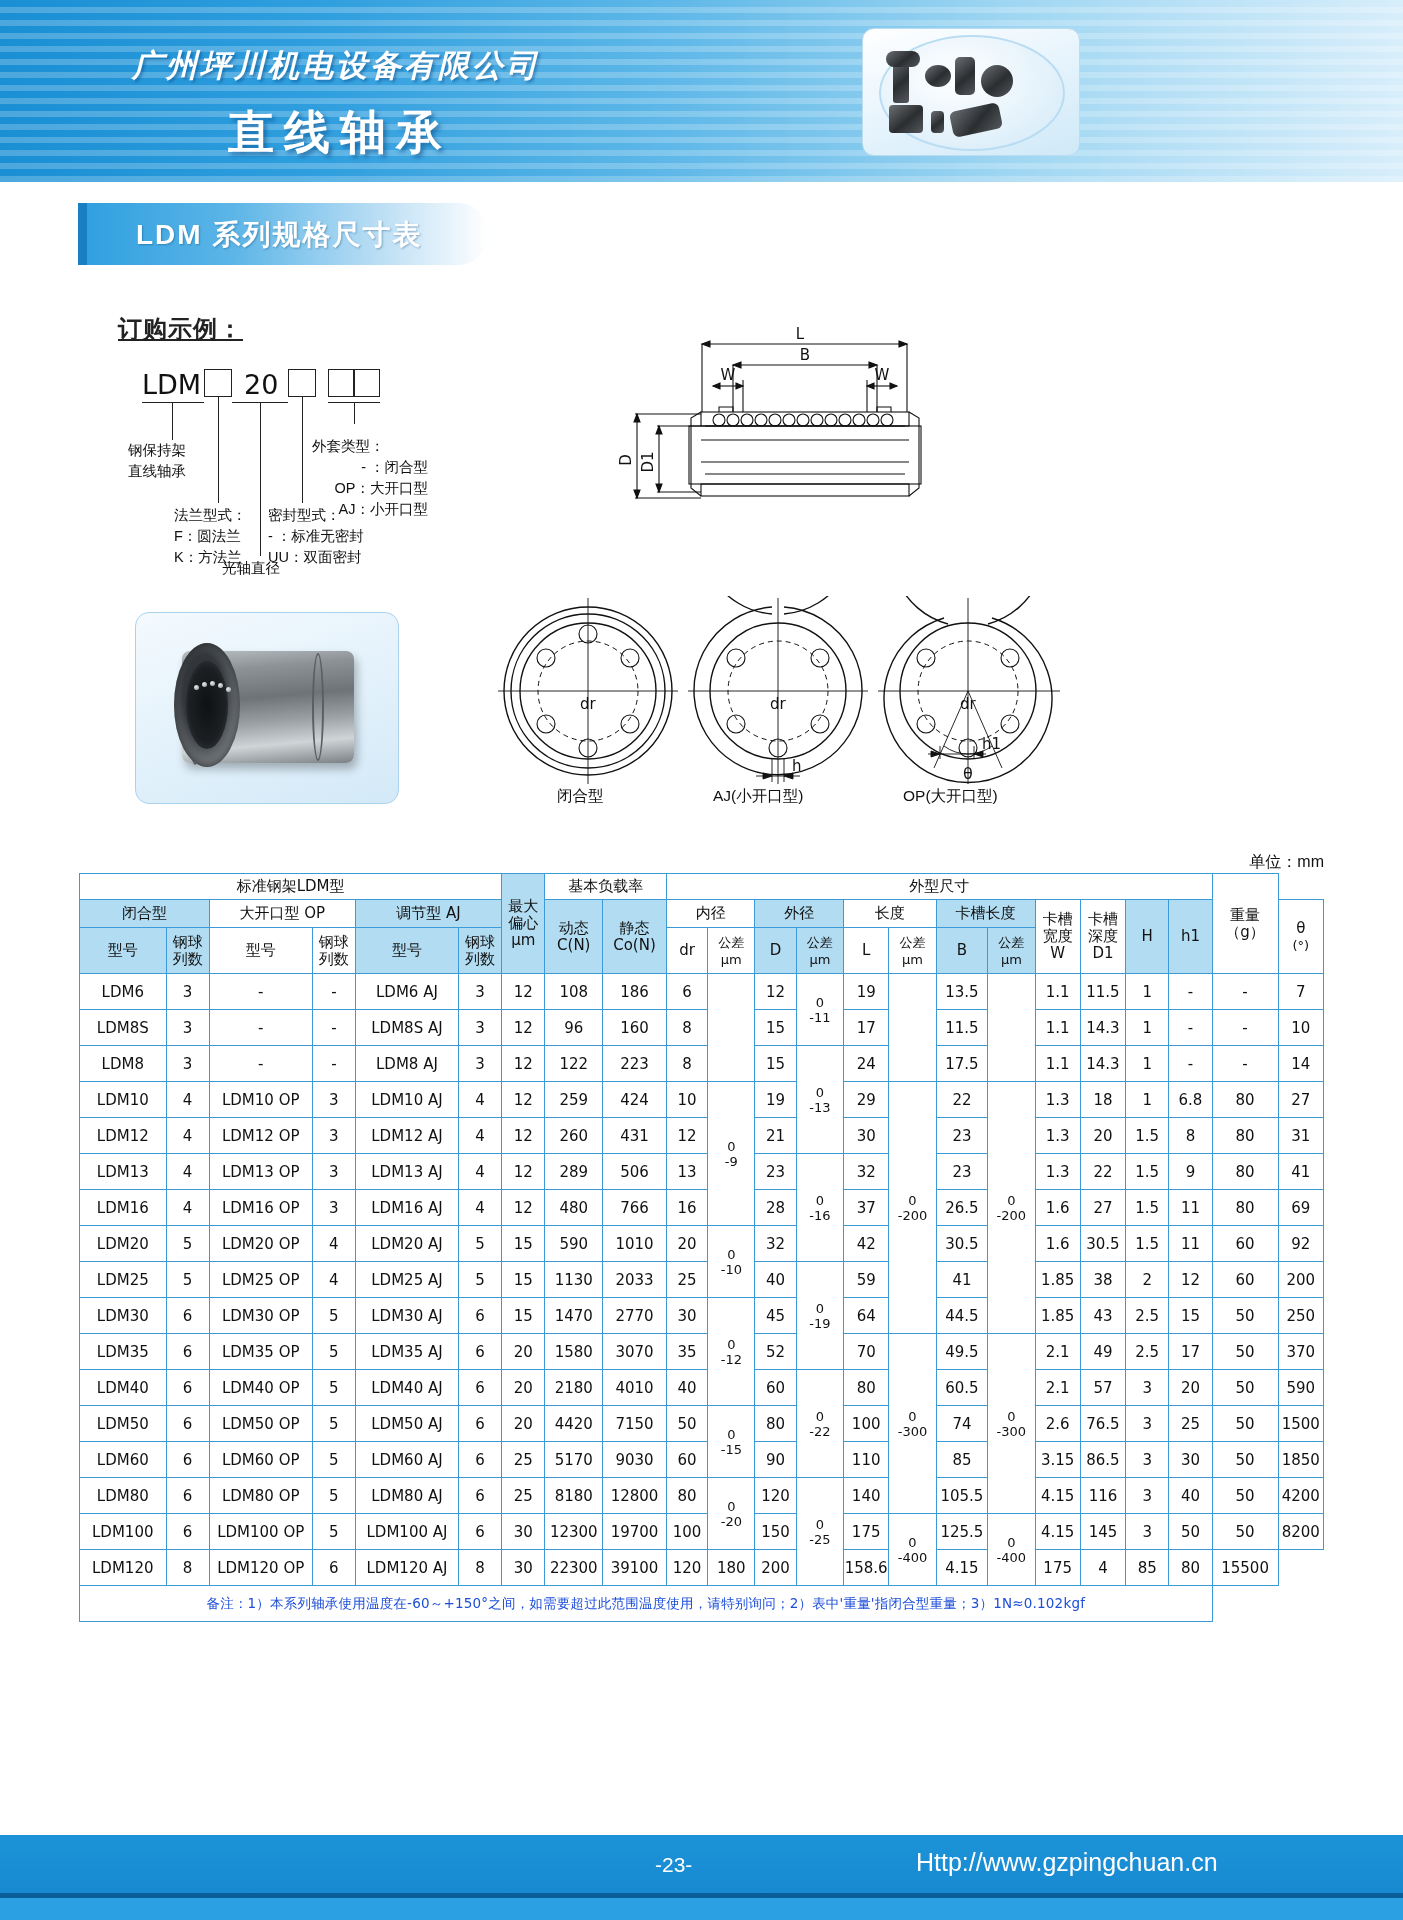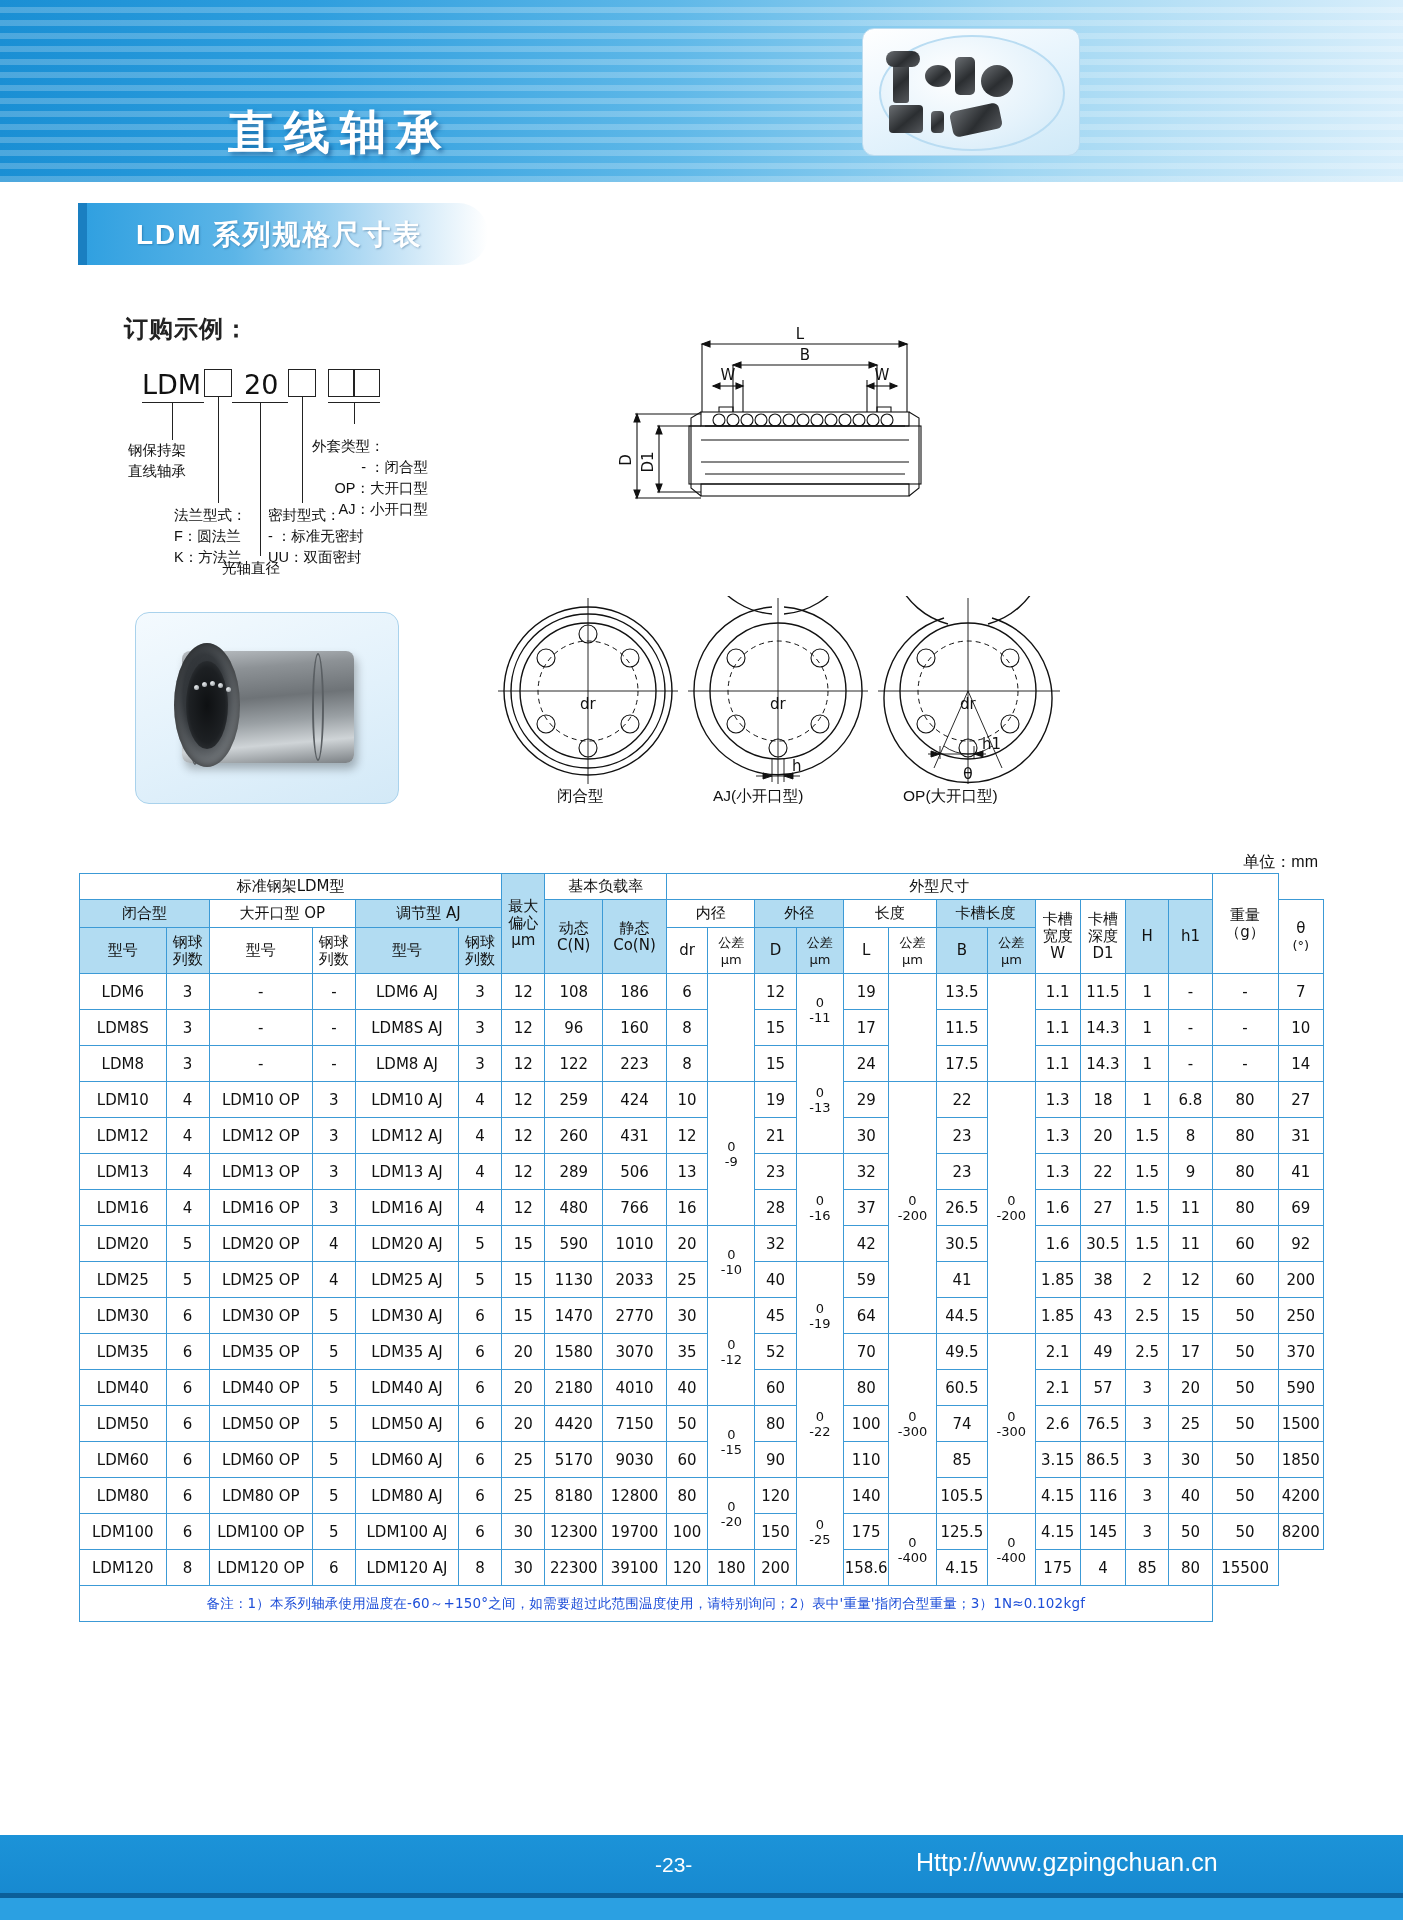--- a/index.html
+++ b/index.html
@@ -58,22 +58,22 @@
     background: #1a7fc1;
   }
   .sec-tab-label {
     position: absolute; left: 136px; top: 216px;
     font-size: 28px; font-weight: bold; color: #ffffff; letter-spacing: 2px;
     text-shadow: 1px 1px 2px rgba(0,60,110,0.35);
   }
 
   
   .order-head {
-    position: absolute; left: 124px; top: 313px;
-    font-size: 24px; font-weight: bold; color: #222; letter-spacing: 1px;
+    position: absolute; left: 118px; top: 313px;
+    font-size: 24px; font-weight: bold; color: #222; letter-spacing: 1px; text-decoration: underline;
   }
   .code-text {
     position: absolute; font-size: 27px; font-weight: 500; color: #111;
     font-family: "DejaVu Sans", sans-serif;
   }
   .code-box {
     position: absolute; border: 1.6px solid #222; background: #fff;
   }
   .lead { position: absolute; background: #222; }
   .ann {
@@ -115,21 +115,21 @@
 
   
   .draw { position: absolute; }
   .cap {
     position: absolute; font-size: 15.5px; color: #111; white-space: nowrap;
   }
   svg { display: block; }
 
   
   .unit {
-    position: absolute; right: 85px; top: 852px;
+    position: absolute; right: 79px; top: 852px;
     font-size: 16px; color: #111;
   }
 
   
   .tbl-wrap { position: absolute; left: 79px; top: 873px; width: 1245px; }
   table.spec {
     border-collapse: collapse; width: 1245px;
     font-family: "DejaVu Sans", "Liberation Sans", sans-serif;
   }
   table.spec th, table.spec td {
@@ -168,20 +168,21 @@
     position: absolute; left: 916px; top: 1848px;
     font-size: 25px; color: #ffffff;
     font-family: "Liberation Sans", sans-serif;
   }
 </style>
 </head>
 <body>
 
 <div class="banner">
   <div class="banner-stripes"></div>
+  <div class="banner-company">广州坪川机电设备有限公司</div>
   <div class="banner-title">直线轴承</div>
   <div class="banner-photo">
     <div class="oval"></div>
     <div class="part" style="left:30px;top:28px;width:16px;height:46px;border-radius:3px;"></div>
     <div class="part" style="left:23px;top:22px;width:34px;height:16px;border-radius:8px;"></div>
     <div class="part" style="left:62px;top:36px;width:26px;height:22px;border-radius:50%;"></div>
     <div class="part" style="left:92px;top:28px;width:20px;height:38px;border-radius:5px;"></div>
     <div class="part" style="left:118px;top:36px;width:32px;height:32px;border-radius:50%;"></div>
     <div class="part" style="left:26px;top:76px;width:34px;height:28px;border-radius:4px;"></div>
     <div class="part" style="left:68px;top:82px;width:13px;height:22px;border-radius:4px;"></div>

